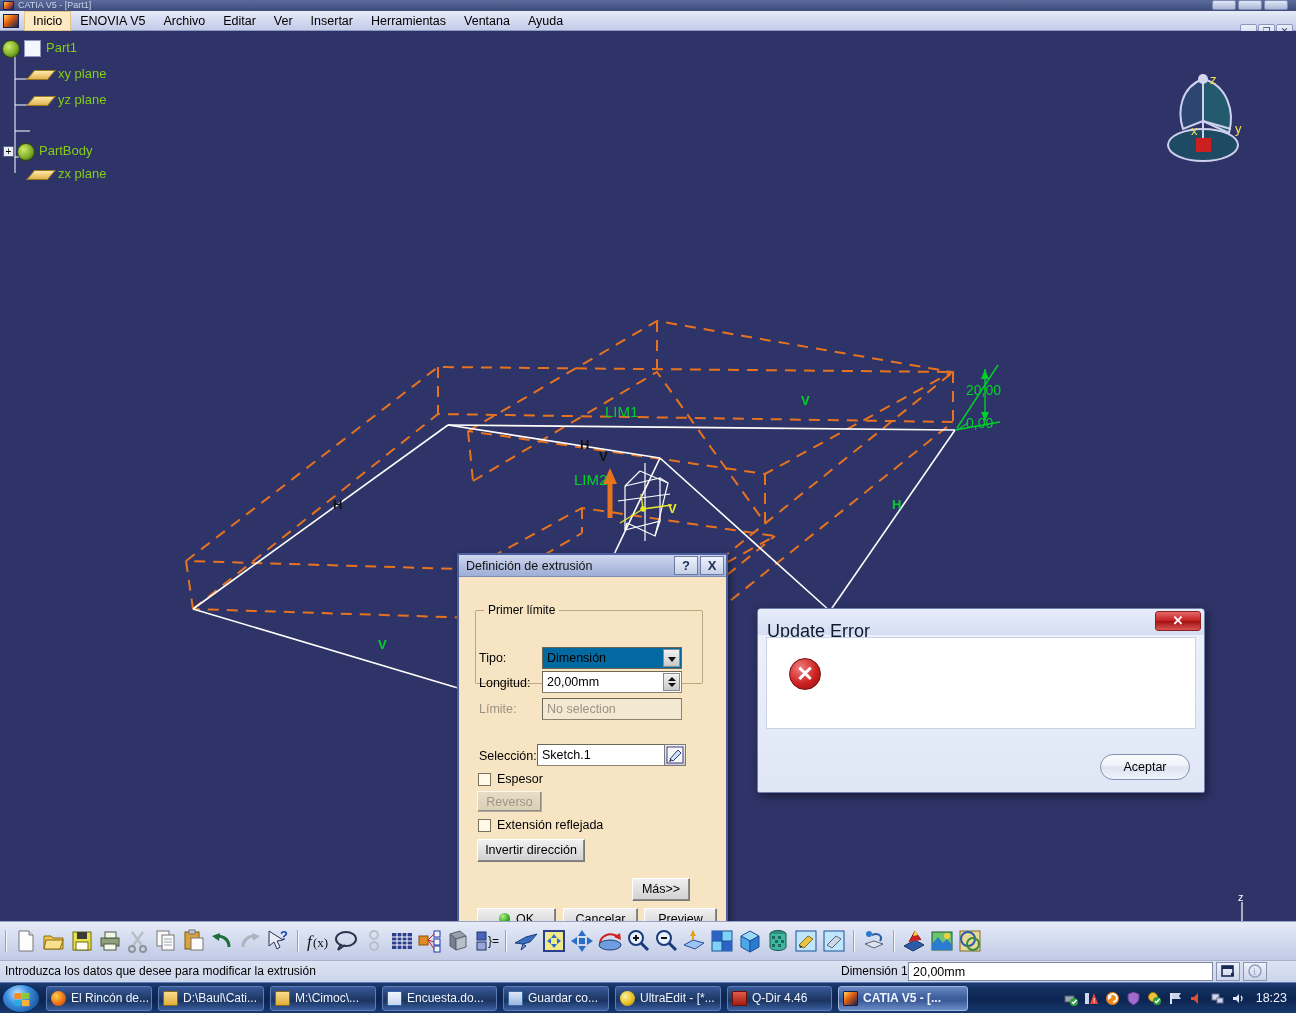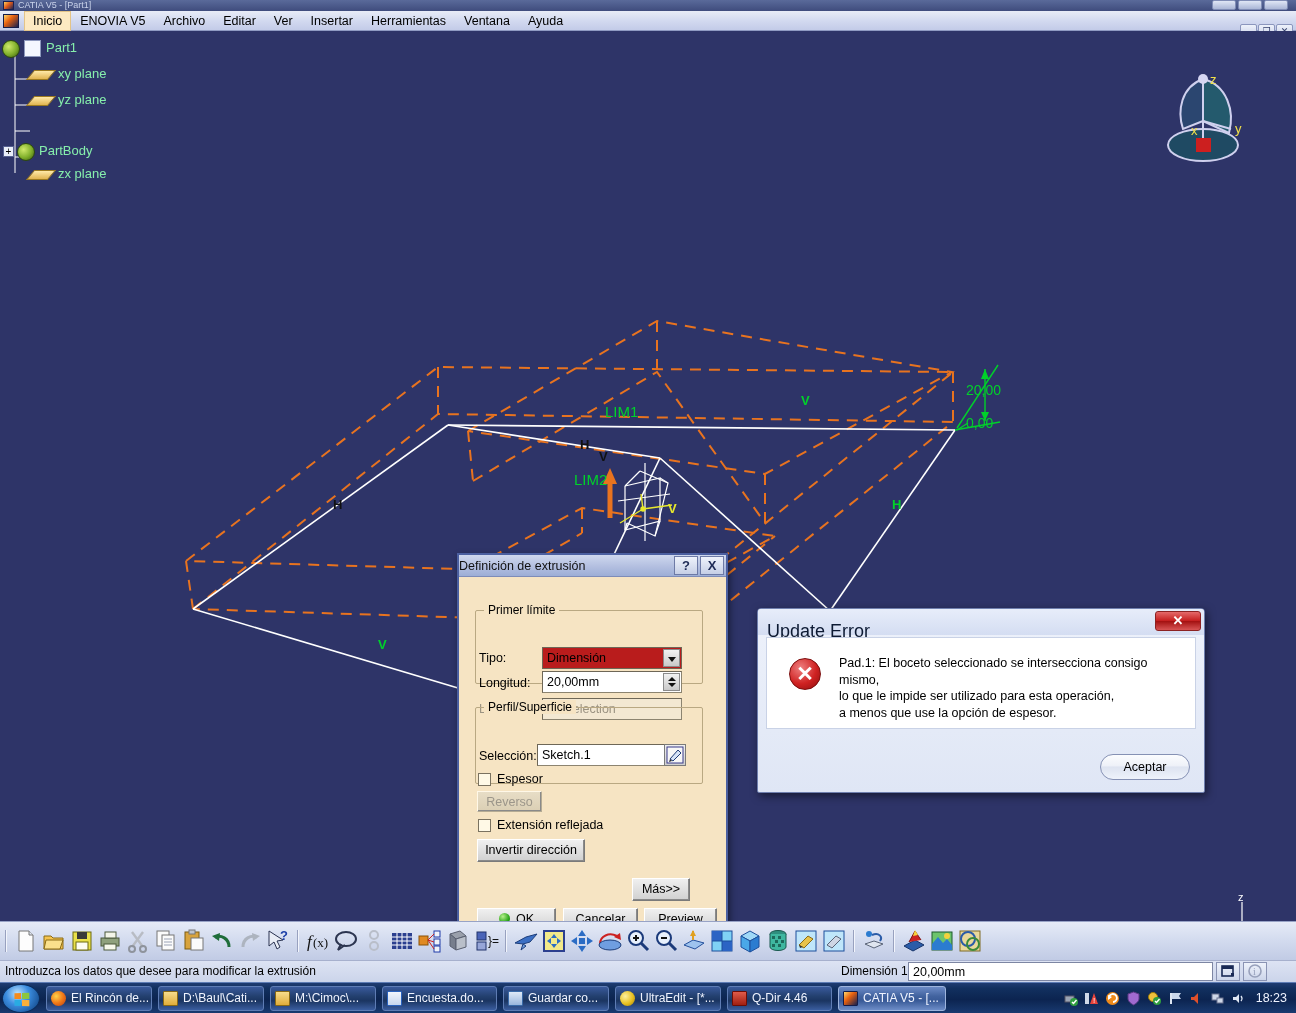--- a/index.html
+++ b/index.html
@@ -66,21 +66,21 @@
     background: #2e3468; overflow: hidden;
   }
   #viewport svg { position: absolute; left: 0; top: 0; }
 
   
   #spec-tree {
     position: absolute; left: 0; top: 0; width: 260px;
     color: #e8ecfb; font-size: 13px; user-select: none;
   }
   .tree-row { position: absolute; white-space: nowrap; height: 20px; line-height: 20px; }
-  .tree-label { color: #86efac; font-size: 13px; }
+  .tree-label { color: #84cc16; font-size: 13px; }
   .plane-ico {
     display: inline-block; width: 22px; height: 10px; vertical-align: middle;
     margin-right: 6px;
     background: linear-gradient(to bottom,#ffe9a8,#e0b451);
     border: 1px solid #9c7a20;
     transform: skewX(-40deg);
   }
   .part-ico {
     display: inline-block; width: 17px; height: 17px; vertical-align: middle;
     margin-right: 5px; position: relative;
@@ -105,21 +105,21 @@
     border: 2px solid #4b5fa0;
     box-shadow: 2px 3px 7px rgba(0,0,0,.45);
   }
   .dlg-classic .tbar {
     height: 22px;
     background: linear-gradient(to bottom,#cfd8ee 0%,#b3bfe0 55%,#9daed6 100%);
     border-bottom: 1px solid #7e8cb8;
     display: flex; align-items: center; position: relative;
   }
   .dlg-classic .tbar .ttl {
-    font-size: 12.5px; color: #111;
+    padding-left: 7px; font-size: 12.5px; color: #111;
   }
   .dlg-classic .tbar .btns { position: absolute; right: 2px; top: 1px; display: flex; gap: 2px; }
   .dlg-classic .tbar .btns div {
     width: 24px; height: 19px;
     background: linear-gradient(to bottom,#eef2fb,#c6cfe6);
     border: 1px solid #6d7aa6;
     font-size: 13px; font-weight: bold; color: #1d2a55;
     text-align: center; line-height: 17px;
   }
 
@@ -134,21 +134,21 @@
   .lbl { position: absolute; font-size: 12.5px; color: #000; }
   .lbl.dis { color: #9b9382; }
 
   .tbox {
     position: absolute; background: #fff; border: 1px solid #8c8470;
     border-top-color: #6e6757; border-left-color: #6e6757;
     font-size: 12.5px; color: #000; padding: 2px 4px; line-height: 16px;
   }
   .tbox.dis { background: #f3e8d2; color: #9b9382; }
   .combo {
-    position: absolute; background: #b91c1c; border: 1px solid #6e6757;
+    position: absolute; background: #0369a1; border: 1px solid #6e6757;
     font-size: 12.5px; color: #000; padding: 2px 4px; line-height: 16px;
   }
   .combo .arrow {
     position: absolute; right: 1px; top: 1px; width: 17px; height: 18px;
     background: linear-gradient(to bottom,#f2f2f2,#c9c9c9);
     border: 1px solid #8b8b8b;
   }
   .combo .arrow:after {
     content: ""; position: absolute; left: 4px; top: 7px;
     border-left: 4px solid transparent; border-right: 4px solid transparent;
@@ -496,23 +496,20 @@
     <div class="tbox" style="left:83px; top:116px; width:140px; height:22px;">
       <span>20,00mm</span>
       <span class="spin"></span>
     </div>
 
     <span class="lbl dis" style="left:20px; top:147px;">Límite:</span>
     <div class="tbox dis" style="left:83px; top:143px; width:140px; height:22px;">
       <span>No selection</span>
     </div>
 
-    <div class="grp" style="left:16px; top:152px; width:228px; height:77px;">
-      <span class="leg">Perfil/Superficie</span>
-    </div>
     <span class="lbl" style="left:20px; top:194px;">Selección:</span>
     <div class="tbox" style="left:78px; top:189px; width:138px; height:22px;">
       <span>Sketch.1</span>
     </div>
     <div class="sketchbtn" style="left:205px; top:189px;">
       <svg width="20" height="20" viewBox="0 0 20 20">
         <rect x="2" y="2" width="16" height="16" fill="#f7f7f7" stroke="#3a3a8a"></rect>
         <path d="M5 14 L13 5 L16 8 L8 16 Z" fill="#d6e3f7" stroke="#1f3c78"></path>
         <path d="M5 14 L7 16 L4 17 Z" fill="#333"></path>
       </svg>
@@ -539,25 +536,20 @@
     <div class="btn95" style="left:185px; top:353px; width:73px; height:23px;">Preview</div>
   </div>
 
   <div id="err-dialog" style="left:757px; top:577px; width:448px; height:185px;">
     <div class="etbar">
       <div class="t">Update Error</div>
       <div class="xbtn">✕</div>
     </div>
     <div class="ebody">
       <div class="eicon">✕</div>
-      <div class="emsg">
-        <div>Pad.1: El boceto seleccionado se intersecciona consigo mismo,</div>
-        <div>lo que le impide ser utilizado para esta operación,</div>
-        <div>a menos que use la opción de espesor.</div>
-      </div>
     </div>
     <div class="ebtn">Aceptar</div>
   </div>
 </div>
 
 <div id="bottom-toolbar">
   <div class="tb-sep"></div>
 
   <div class="tb-ico">
     <svg width="26" height="26" viewBox="0 0 26 26">
@@ -880,21 +872,21 @@
   <div class="task-btn" style="width:106px;">
     <span class="task-ico" style="border-radius:50%;background:radial-gradient(circle at 35% 35%,#fdf0a0,#e8c020 55%,#9a7a08);"></span>
     <span>UltraEdit - [*...</span>
   </div>
 
   <div class="task-btn" style="width:105px;">
     <span class="task-ico" style="background:linear-gradient(to bottom,#e05b4a,#a01f12);border:1px solid #6e0d05;"></span>
     <span>Q-Dir 4.46</span>
   </div>
 
-  <div class="task-btn active" style="width:108px;">
+  <div class="task-btn active" style="width:130px;font-weight:bold;">
     <span class="task-ico" style="background:linear-gradient(135deg,#ffd86b 0%,#e8610f 40%,#16204f 100%);border:1px solid #141c48;"></span>
     <span>CATIA V5 - [...</span>
   </div>
 
   <div id="tray">
     <span class="tray-ico">
       <svg width="15" height="15" viewBox="0 0 15 15">
           <rect x="2" y="5" width="9" height="6" fill="#9aa4b4" stroke="#556"></rect>
           <circle cx="11" cy="11" r="4" fill="#2f9e3f"></circle>
           <path d="M9 11 l1.5 1.5 L13.5 9" stroke="#fff" stroke-width="1.5" fill="none"></path>

